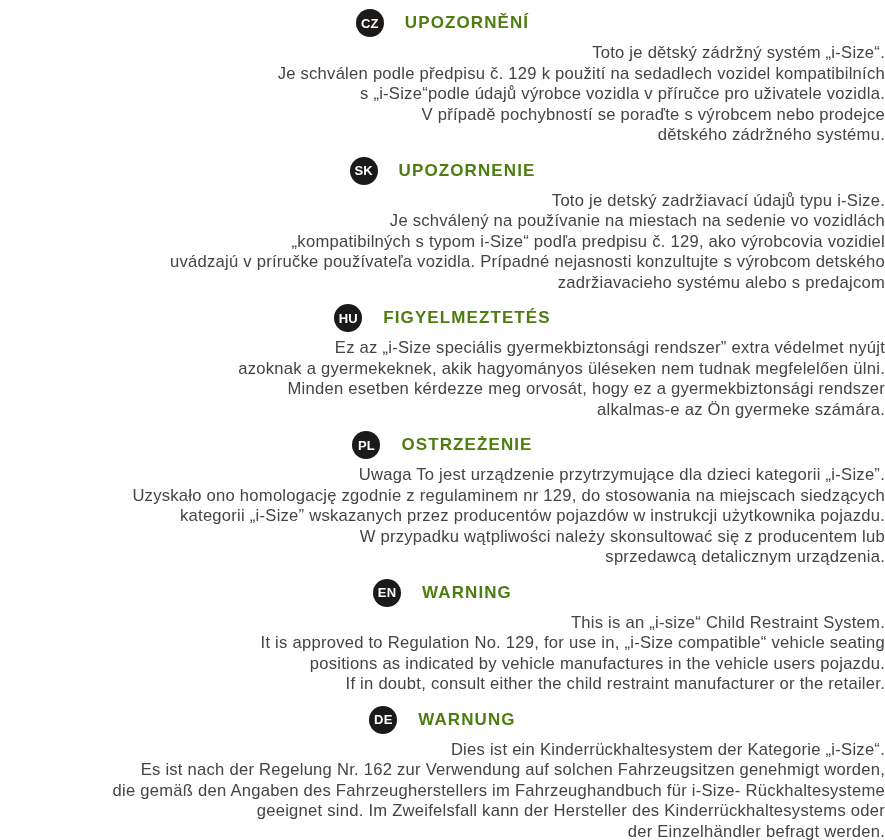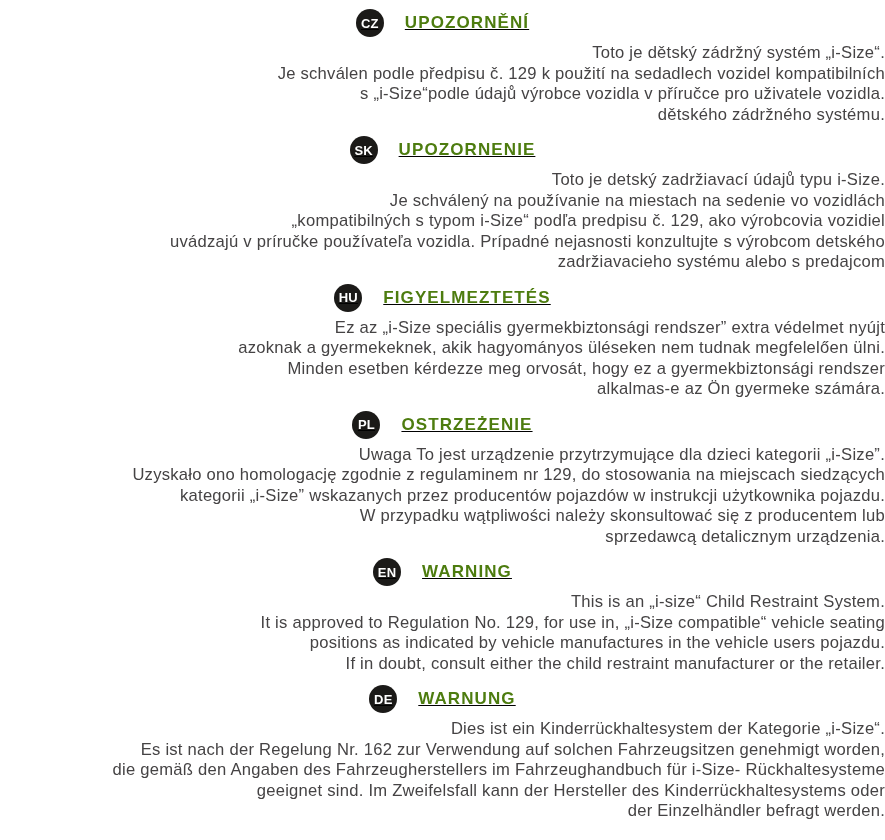--- a/index.html
+++ b/index.html
@@ -21,21 +21,20 @@
   }
   .warning-section {
     margin-bottom: 11px;
   }
   .heading {
     display: flex;
     align-items: center;
     justify-content: center;
     gap: 21px;
     margin-bottom: 6px;
-    text-decoration: underline;
   }
   .badge {
     width: 28px;
     height: 28px;
     border-radius: 50%;
     background: #1b1a18;
     color: #ffffff;
     font-weight: 700;
     font-size: 13px;
     letter-spacing: 0.2px;
@@ -67,20 +66,21 @@
   <div id="sections-root">
   <section class="warning-section">
     <div class="heading">
       <span class="badge">CZ</span>
       <span class="title">UPOZORNĚNÍ</span>
     </div>
     <div class="body">
           <div class="line">Toto je dětský zádržný systém „i-Size“.</div>
           <div class="line">Je schválen podle předpisu č. 129 k použití na sedadlech vozidel kompatibilních</div>
           <div class="line">s „i-Size“podle údajů výrobce vozidla v příručce pro uživatele vozidla.</div>
+          <div class="line">V případě pochybností se poraďte s výrobcem nebo prodejce</div>
           <div class="line">dětského zádržného systému.</div>
         </div>
   </section>
 
   <section class="warning-section">
     <div class="heading">
       <span class="badge">SK</span>
       <span class="title">UPOZORNENIE</span>
     </div>
     <div class="body">

